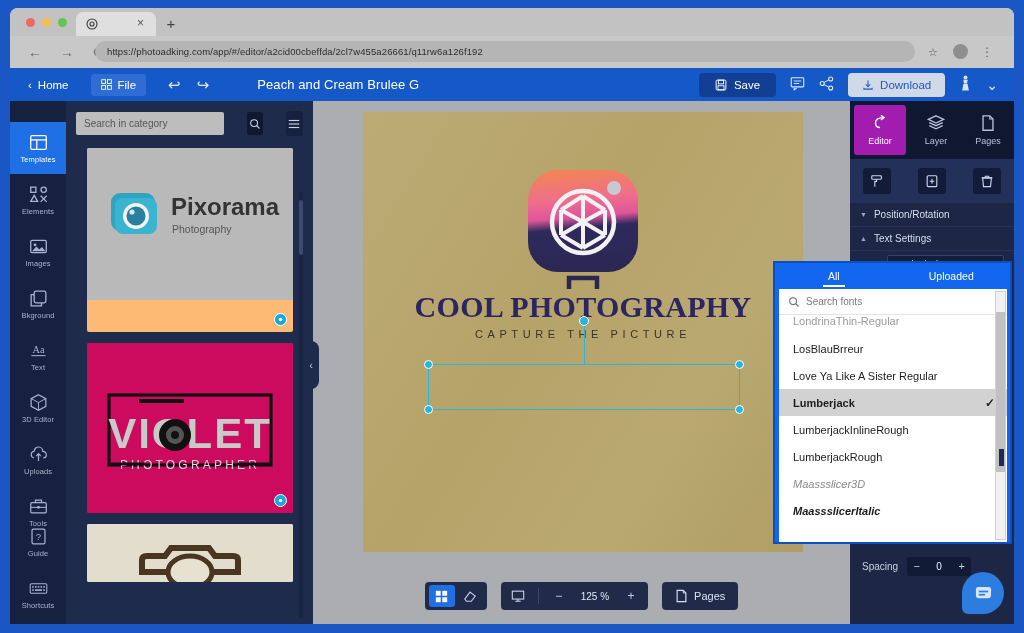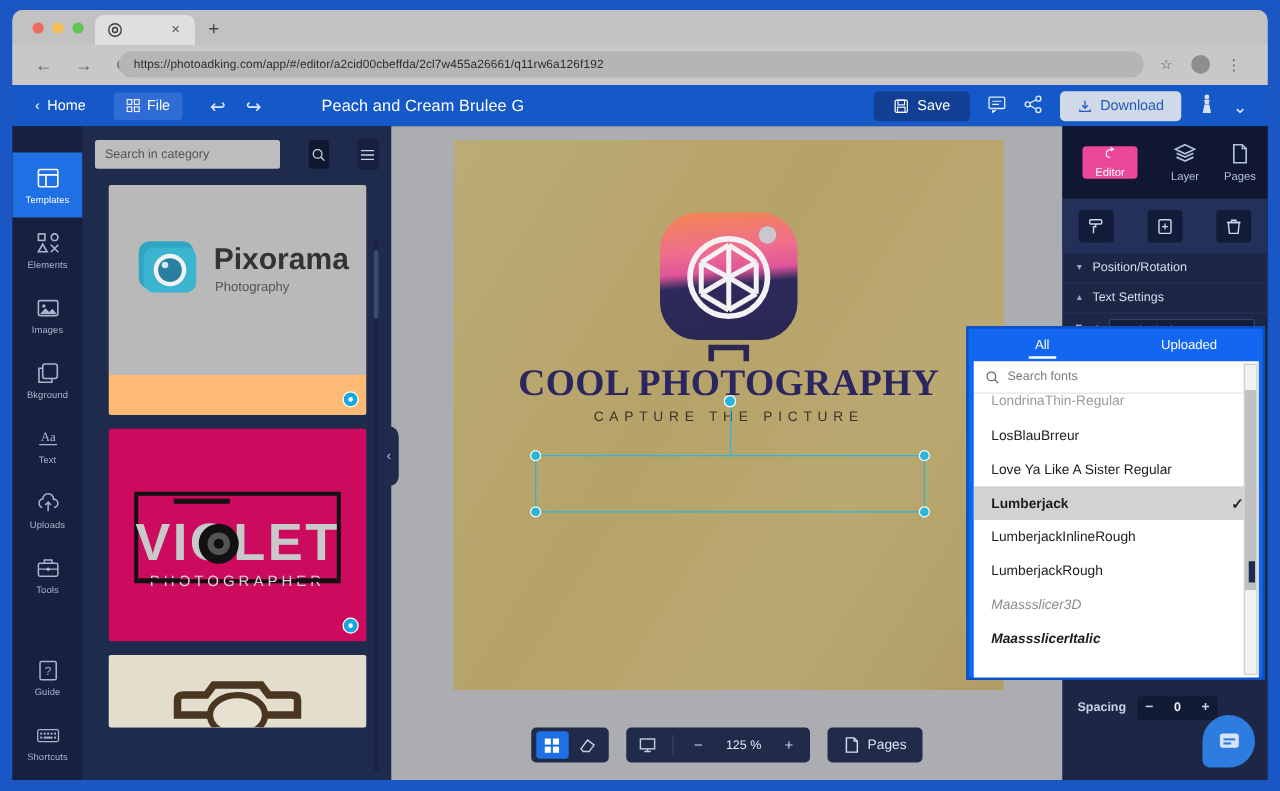--- a/index.html
+++ b/index.html
@@ -190,35 +190,35 @@
   .tdiv{ width:1px; height:16px; background:#3a4668; margin:0 5px; }
   #zoom-level{ font-size:10px; color:#e2e8f5; padding:0 7px; }
   #pages-button{ background:#202b49; border-radius:4px; height:28px; display:flex; align-items:center;
                  gap:6px; padding:0 13px; color:#dbe2f2; font-size:11px; }
 
   
   #right-panel{ position:absolute; left:840px; top:0; width:164px; height:100%; background:#1d2745; }
   #right-tabs{ display:flex; height:58px; background:#0f1830; }
   .rtab{ flex:1; display:flex; flex-direction:column; align-items:center; justify-content:center;
          gap:4px; color:#b6c0d8; font-size:9px; }
-  .rtab.active{ background:#ec4899; color:#fff; border-radius:3px; margin:16px; }
+  .rtab.active{ background:#a21caf; color:#fff; border-radius:3px; margin:4px; }
   #right-actions{ display:flex; justify-content:space-around; align-items:center; height:44px; background:#22305a; }
   .ractionbtn{ width:28px; height:26px; background:#121c38; border-radius:3px;
                display:flex; align-items:center; justify-content:center; color:#cdd6ea; font-size:12px; }
   .accordion-row{ display:flex; align-items:center; gap:7px; padding:6px 10px; color:#d7deef; font-size:10px;
                   border-bottom:1px solid #27325a; }
   .caret{ font-size:7px; color:#9aa5c2; }
   #font-row{ display:flex; align-items:center; gap:8px; padding:4px 10px; color:#c9d2e7; font-size:9.5px; }
   #font-select{
     flex:1; height:17px; background:#141e3b; border:1px solid #33406c; border-radius:2px;
     display:flex; align-items:center; justify-content:space-between; padding:0 6px;
     font-size:9px; color:#e5eaf6;
   }
   #spacing-row{ position:absolute; left:0; bottom:48px; width:100%; display:flex; align-items:center;
-                gap:9px; padding:0 12px; color:#c9d2e7; font-size:10px;font-weight:bold; }
+                gap:9px; padding:0 12px; color:#c9d2e7; font-size:10px; }
   #spacing-stepper{ display:flex; align-items:center; background:#111b36; border-radius:3px; height:19px; }
   .step{ width:19px; text-align:center; color:#c7d0e6; font-size:11px; line-height:19px; }
   #spacing-value{ width:26px; text-align:center; font-size:10px; color:#eef2fa; }
   #help-fab{
     position:absolute; right:10px; bottom:10px; width:42px; height:42px;
     background:#2d7ce0; border-radius:50% 50% 50% 6px;
     display:flex; align-items:center; justify-content:center;
   }
 
   
@@ -377,20 +377,27 @@
     </div>
     <div class="rail-item">
       <svg class="rail-ico" viewBox="0 0 24 22">
         <text x="12" y="14" text-anchor="middle" font-size="13" fill="currentColor" font-family="Liberation Serif, serif">Aa</text>
         <line x1="3" y1="17.5" x2="21" y2="17.5" stroke="currentColor" stroke-width="1.3"></line>
       </svg>
       <span class="rail-label">Text</span>
     </div>
     <div class="rail-item">
       <svg class="rail-ico" viewBox="0 0 22 22">
+        <path d="M11 2 L19.5 6.5 L19.5 15.5 L11 20 L2.5 15.5 L2.5 6.5 Z" fill="none" stroke="currentColor" stroke-width="1.4"></path>
+        <path d="M2.5 6.5 L11 11 L19.5 6.5 M11 11 L11 20" fill="none" stroke="currentColor" stroke-width="1.1"></path>
+      </svg>
+      <span class="rail-label">3D Editor</span>
+    </div>
+    <div class="rail-item">
+      <svg class="rail-ico" viewBox="0 0 22 22">
         <path d="M5.5 15 A4 4 0 0 1 6 7.2 A5 5 0 0 1 16 7.4 A3.8 3.8 0 0 1 16.5 15" fill="none" stroke="currentColor" stroke-width="1.4"></path>
         <line x1="11" y1="18.5" x2="11" y2="10.5" stroke="currentColor" stroke-width="1.4"></line>
         <path d="M8.3 12.8 L11 10 L13.7 12.8" fill="none" stroke="currentColor" stroke-width="1.4"></path>
       </svg>
       <span class="rail-label">Uploads</span>
     </div>
     <div class="rail-item">
       <svg class="rail-ico" viewBox="0 0 22 22">
         <rect x="2" y="6.5" width="18" height="12" rx="1.5" fill="none" stroke="currentColor" stroke-width="1.4"></rect>
         <path d="M7.5 6.5 L7.5 3.5 L14.5 3.5 L14.5 6.5" fill="none" stroke="currentColor" stroke-width="1.4"></path>

